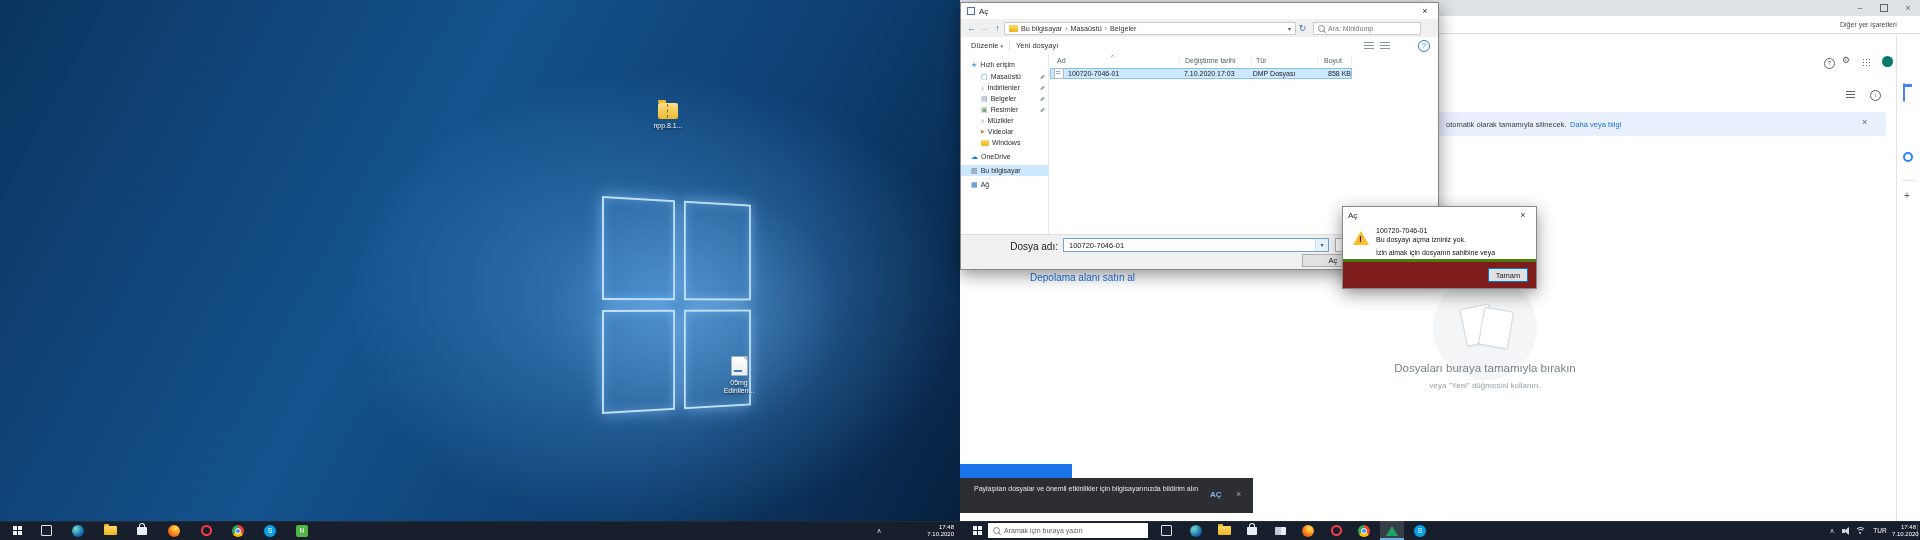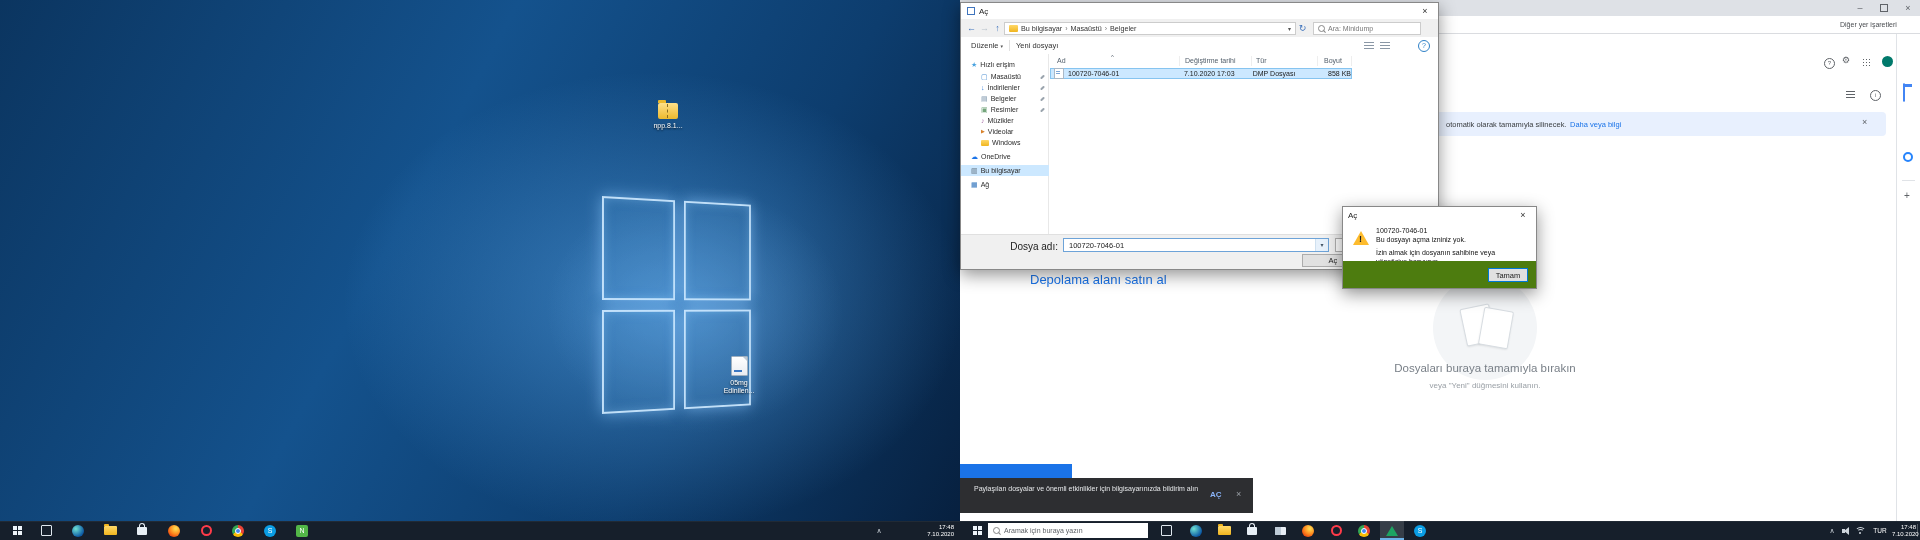--- a/index.html
+++ b/index.html
@@ -76,21 +76,21 @@
   
   .dr-icon{position:absolute;color:#5f6368;font-size:9px}
   .dots9{width:8px;height:8px;background-image:radial-gradient(circle,#5f6368 0.8px,transparent 1px);background-size:3px 3px}
   .avatar{width:11px;height:11px;border-radius:50%;background:#00796b}
   .icirc{width:9px;height:9px;border:1px solid #5f6368;border-radius:50%;font-size:6px;line-height:9px;text-align:center;color:#5f6368}
   .listicn{width:9px;height:7px;background:repeating-linear-gradient(#5f6368 0 1px,transparent 1px 3px)}
   .banner{left:1180px;top:112px;width:706px;height:24px;background:#e8f0fe;border-radius:4px}
   .banner-text{position:absolute;left:266px;top:8px;font-size:7.5px;color:#3c4043}
   .banner-link{position:absolute;left:390px;top:8px;font-size:7.5px;color:#1a73e8}
   .banner-x{position:absolute;left:682px;top:5px;color:#5f6368;font-size:9px}
-  .link-blue{color:#1a73e8;font-size:13px}
+  .link-blue{color:#1a73e8;font-size:10px}
   .empty-circle{left:1433px;top:276px;width:104px;height:104px;border-radius:50%;background:#f3f5f7}
   .ep{position:absolute;background:#fff;border:1px solid #d7dce1;border-radius:2px;box-shadow:0 1px 2px rgba(0,0,0,.08)}
   .empty-title{left:1325px;top:362px;width:320px;text-align:center;font-size:11.5px;color:#787f87}
   .empty-sub{left:1325px;top:381px;width:320px;text-align:center;font-size:8px;color:#9aa0a6}
   .rail{left:1896px;top:34px;width:24px;height:487px;background:#fff;border-left:1px solid #e0e3e7;box-sizing:border-box}
   .cal{width:10px;height:10px;border:1px solid #4285f4;border-radius:1px;position:relative}
   .cal::before{content:"";position:absolute;left:0;top:0;width:8px;height:3px;background:#4285f4}
   .keep{width:10px;height:10px;background:#fbbc04;border-radius:2px;position:relative}
   .keep::before{content:"";position:absolute;left:3px;top:2px;width:4px;height:4px;border-radius:50%;background:#fff}
   .tasks{width:10px;height:10px;border:2px solid #2684fc;border-radius:50%;box-sizing:border-box}
@@ -138,21 +138,21 @@
     text-align:center;font-size:6px;color:#456;line-height:12px}
   .btn{position:absolute;background:#e1e1e1;border:1px solid #acacac;font-size:7.5px;color:#222;
     display:flex;align-items:center;justify-content:center;box-sizing:border-box}
   .btn.focus{border-color:#0078d7}
   
   .errdlg{left:1342px;top:206px;width:193px;height:81px;z-index:30;background:#fff}
   .warn{position:absolute;left:10px;top:24px;width:0;height:0;border-left:8px solid transparent;border-right:8px solid transparent;
     border-bottom:14px solid #fdbb2d}
   .warn::after{content:"!";position:absolute;left:-2px;top:3px;font-size:9px;font-weight:bold;color:#222}
   .err-line{position:absolute;font-size:7px;color:#111}
-  .errfoot{position:absolute;left:0;right:0;bottom:0;height:26px;background:#4d7c0f;border-top:1px solid #4d7c0f}
+  .errfoot{position:absolute;left:0;right:0;bottom:0;height:26px;background:#7f1d1d;border-top:3px solid #4d7c0f}
 </style>
 </head>
 <body>
 
 <div class="screen">
 
   <div class="abs desktop">
     <div class="abs hero-glow"></div>
     <div class="abs hero">
         <i></i>

